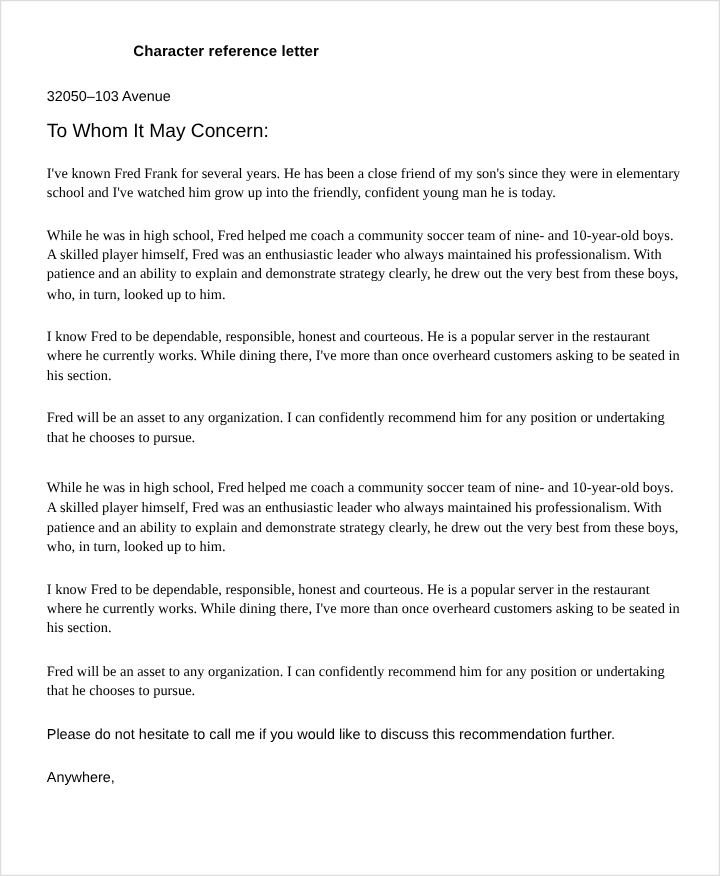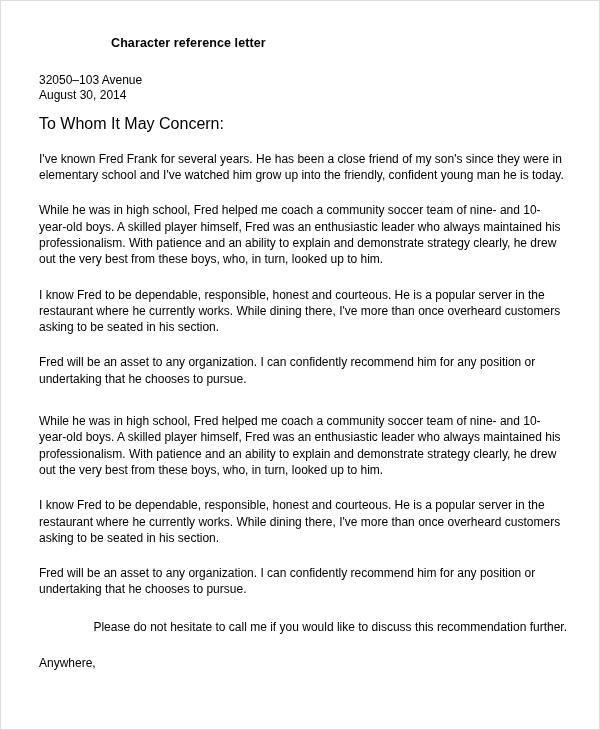--- a/index.html
+++ b/index.html
@@ -51,30 +51,30 @@
     font-size: 16px;
     line-height: 14.6px;
   }
   .body-para {
     margin: 0;
     padding-top: 19px;
     font-size: 12px;
     line-height: 16.3px;
     text-align: left;
     width: 528px;
+    font-family: Liberation Serif, serif;
   }
   .body-para.gap-lg {
     padding-top: 26px;
   }
   .closing {
     margin: 0;
     padding-top: 21px;
     font-size: 12px;
     line-height: 16.3px;
-    text-align: right;
   }
   .signoff {
     margin: 0;
     padding-top: 20px;
     font-size: 12px;
     line-height: 16.3px;
   }
   .signature-block {
     margin: 0;
     padding-top: 45px;
@@ -85,21 +85,20 @@
 </head>
 <body>
 
 <div id="page">
   <div id="sheet">
 
     <h1 class="doc-title">Character reference letter</h1>
 
     <div class="address-block">
       <span class="address-line">32050–103 Avenue</span>
-      <span class="address-line">August 30, 2014</span>
     </div>
 
     <p class="salutation">To Whom It May Concern:</p>
 
     <p class="body-para">I've known Fred Frank for several years. He has been a close friend of my son's since they were in elementary school and I've watched him grow up into the friendly, confident young man he is today.</p>
     <p class="body-para">While he was in high school, Fred helped me coach a community soccer team of nine- and 10-year-old boys. A skilled player himself, Fred was an enthusiastic leader who always maintained his professionalism. With patience and an ability to explain and demonstrate strategy clearly, he drew out the very best from these boys, who, in turn, looked up to him.</p>
     <p class="body-para">I know Fred to be dependable, responsible, honest and courteous. He is a popular server in the restaurant where he currently works. While dining there, I've more than once overheard customers asking to be seated in his section.</p>
     <p class="body-para">Fred will be an asset to any organization. I can confidently recommend him for any position or undertaking that he chooses to pursue.</p>
     <p class="body-para gap-lg">While he was in high school, Fred helped me coach a community soccer team of nine- and 10-year-old boys. A skilled player himself, Fred was an enthusiastic leader who always maintained his professionalism. With patience and an ability to explain and demonstrate strategy clearly, he drew out the very best from these boys, who, in turn, looked up to him.</p>
     <p class="body-para">I know Fred to be dependable, responsible, honest and courteous. He is a popular server in the restaurant where he currently works. While dining there, I've more than once overheard customers asking to be seated in his section.</p>

